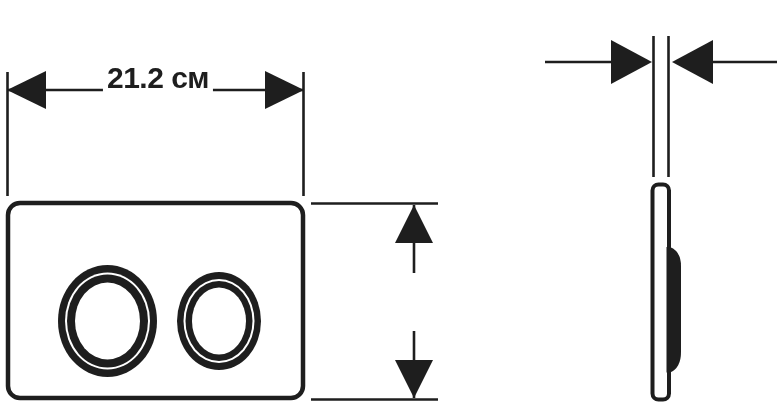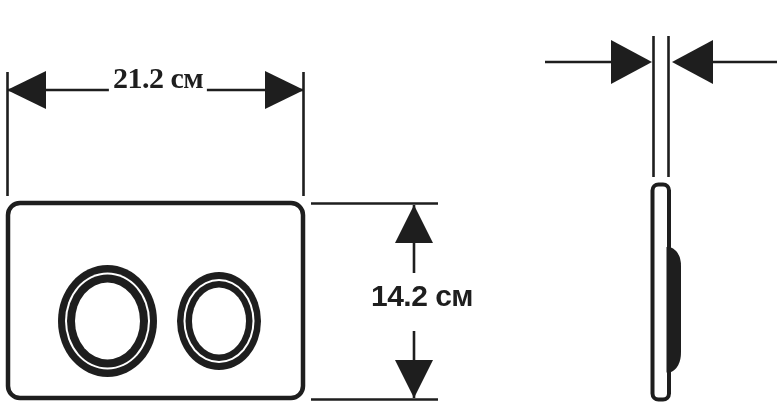--- a/index.html
+++ b/index.html
@@ -26,21 +26,21 @@
     transform: translateX(-50%);
     font-weight: 700;
     font-size: 30px;
     line-height: 1;
     letter-spacing: -0.5px;
     white-space: nowrap;
     color: var(--ink, #1e1e1e);
     background: var(--bg, #ffffff);
     padding: 0 4px;
   }
-  .dim-label.width  { left: 158px; top: 63px; font-family: Liberation Serif, serif; }
+  .dim-label.width  { left: 158px; top: 63px; }
   .dim-label.height { left: 422px; top: 281px; }
   .dim-label.depth  { left: 658px; top: 0px; }
 </style>
 </head>
 <body>
 
 <div class="canvas">
 
   <svg class="drawing" width="783" height="407" viewBox="0 0 783 407">
 
@@ -89,15 +89,14 @@
       <line x1="668.5" y1="36" x2="668.5" y2="177"></line>
     </g>
 
     <g color="#1e1e1e">
       <rect x="652.5" y="184.5" width="16.5" height="215" rx="6" fill="#ffffff" stroke="currentColor" stroke-width="4"></rect>
       <path d="M 666.5 247 L 670 247 Q 681 251.5 681 266 L 681 352 Q 681 368 670 372.5 L 666.5 372.5 Z" fill="currentColor" stroke="none"></path>
     </g>
   </svg>
 
   <span class="dim-label width">21.2 см</span>
-  <span class="dim-label height">14.2 см</span>
 
 </div>
 
 </body></html>

